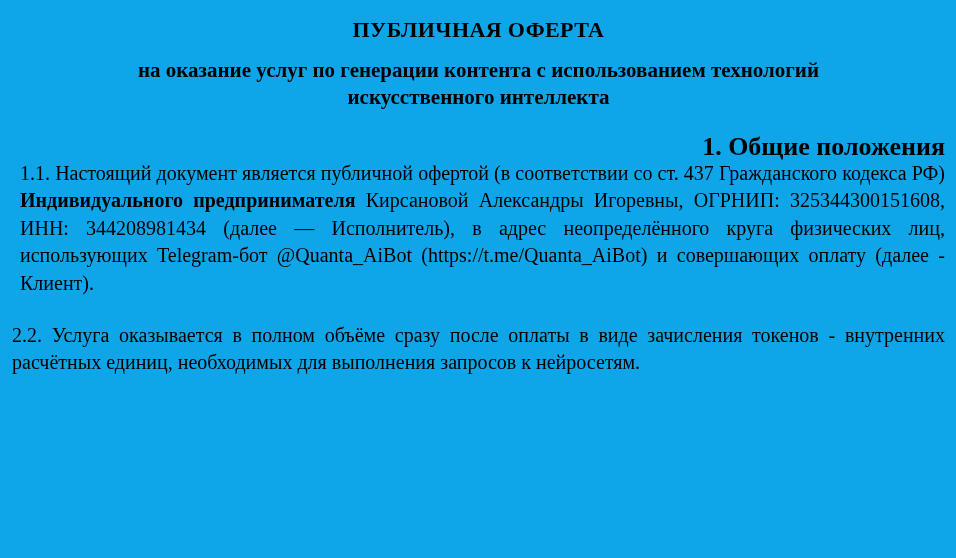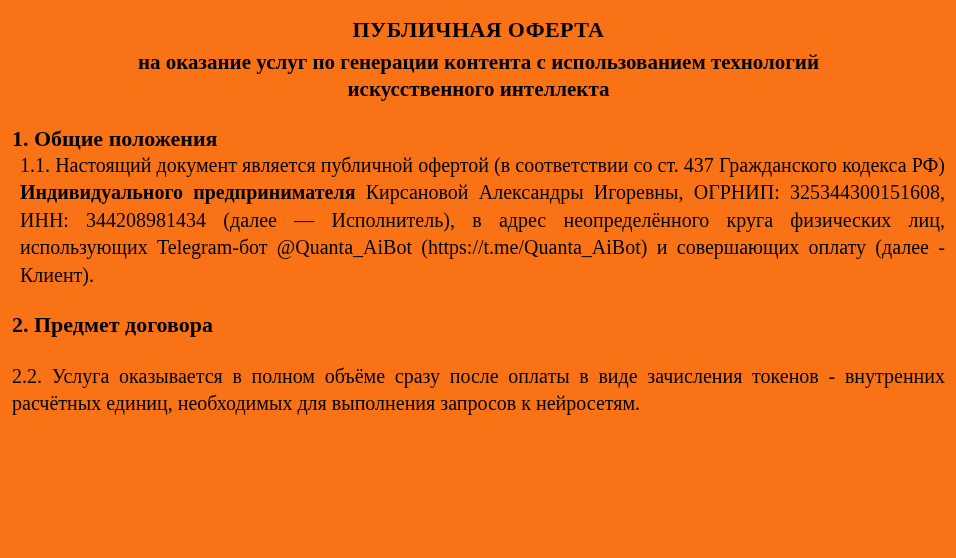--- a/index.html
+++ b/index.html
@@ -12,41 +12,41 @@
     height: 558px;
     overflow: hidden;
     color: #000000;
     font-family: "Liberation Serif", "DejaVu Serif", serif;
   }
   .page {
     box-sizing: border-box;
     width: 956px;
     height: 558px;
     padding: 15px 11px 0 12px;
-    background: #f97316;
+    background: #0ea5e9;
   }
   .doc-title {
     text-align: center;
     font-weight: bold;
     font-size: 22px;
     line-height: 30px;
     letter-spacing: 0.4px;
   }
   .doc-subtitle {
     text-align: center;
     font-weight: bold;
     font-size: 21px;
     line-height: 27px;
     max-width: 790px;
-    margin: 4px auto;
+    margin: 12px auto;
   }
   .section-heading {
-    text-align: left;
+    text-align: right;
     font-weight: bold;
-    font-size: 22px;
+    font-size: 26px;
     line-height: 27px;
     margin: 22px 0 0 0;
   }
   p.body-par {
     font-size: 20px;
     line-height: 27.4px;
     text-align: justify;
     margin: 14px 0 0 0;
   }
   p.body-par.mt0 { margin-top: 0; margin-left: 8px; }
@@ -60,18 +60,17 @@
 
   <div class="doc-title">ПУБЛИЧНАЯ ОФЕРТА</div>
 
   <div class="doc-subtitle">на оказание услуг по генерации контента с использованием технологий искусственного интеллекта</div>
 
   <div class="section-heading">1. Общие положения</div>
 
   <p class="body-par mt0"><span>1.1. Настоящий документ является публичной офертой (в соответствии со ст. 437 Гражданского кодекса РФ) </span><span class="bold-run">Индивидуального предпринимателя</span><span> Кирсановой Александры Игоревны, ОГРНИП: 325344300151608, ИНН: 344208981434 (далее — Исполнитель), в адрес неопределённого круга физических лиц, использующих Telegram-бот @Quanta_AiBot (https://t.me/Quanta_AiBot) и совершающих оплату (далее - Клиент).</span></p>
 
 
-  <div class="section-heading">2. Предмет договора</div>
 
 
   <p class="body-par mt-lg">2.2. Услуга оказывается в полном объёме сразу после оплаты в виде зачисления токенов - внутренних расчётных единиц, необходимых для выполнения запросов к нейросетям.</p>
 
 </div>
 
 </body></html>

